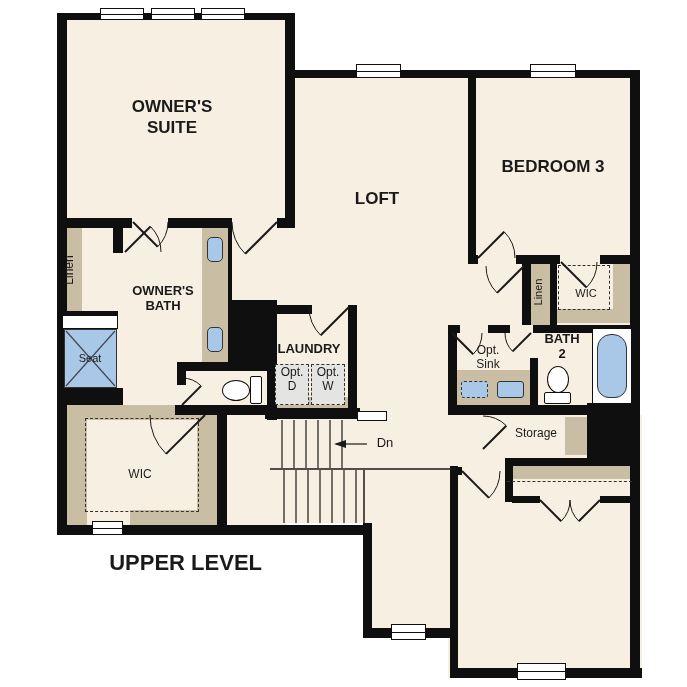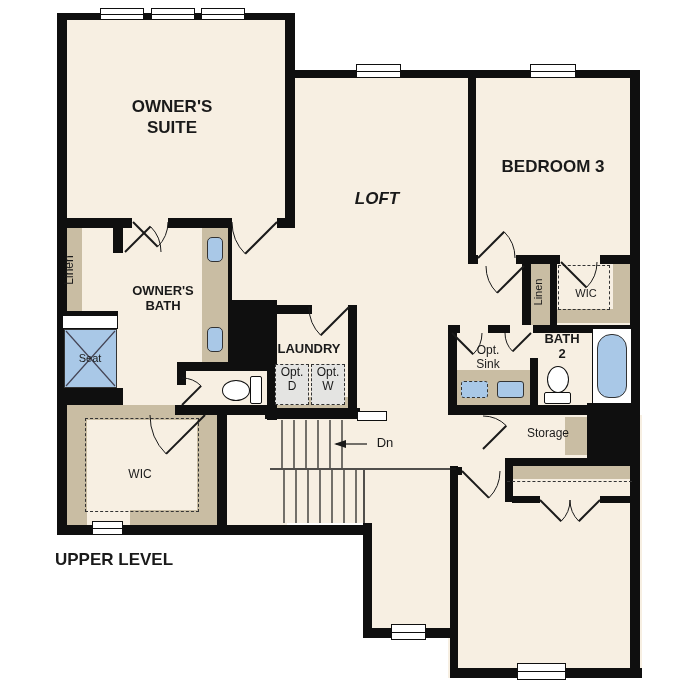--- a/index.html
+++ b/index.html
@@ -185,35 +185,35 @@
         <line x1="540" y1="500" x2="561.2" y2="521.2" stroke-width="2"></line>
       <path d="M570,500 A30,30 0 0 0 578.8,521.2"></path>
         <line x1="600" y1="500" x2="578.8" y2="521.2" stroke-width="2"></line>
       <path d="M309,307 A40,40 0 0 0 320.7,335.3"></path>
         <line x1="349" y1="307" x2="320.7" y2="335.3" stroke-width="2"></line>
     </g>
   </svg>
 
   <div class="lbl big" style="left:112px;top:96px;width:120px;">OWNER'S
 SUITE</div>
-  <div class="lbl big" style="left:347px;top:188px;width:60px;font-style:italic;">LOFT</div>
+  <div class="lbl big" style="left:347px;top:188px;width:60px;">LOFT</div>
   <div class="lbl big" style="left:483px;top:156px;width:140px;">BEDROOM 3</div>
   <div class="lbl med" style="left:118px;top:284px;width:90px;">OWNER'S
 BATH</div>
   <div class="lbl med" style="left:270px;top:342px;width:78px;">LAUNDRY</div>
   <div class="lbl med" style="left:538px;top:332px;width:48px;">BATH
 2</div>
   <div class="lbl sml" style="left:124px;top:468px;width:32px;">WIC</div>
   <div class="lbl sml" style="left:570px;top:287px;width:32px;font-size:11px;">WIC</div>
   <div class="lbl sml rot" style="left:51px;top:262px;width:40px;height:16px;">Linen</div>
   <div class="lbl sml rot" style="left:520px;top:284px;width:40px;height:16px;font-size:11px;">Linen</div>
   <div class="lbl" style="left:62px;top:315px;width:56px;font-size:11px;line-height:14px;margin-top:36px;">Seat</div>
-  <div class="lbl sml" style="left:520px;top:427px;width:56px;">Storage</div>
+  <div class="lbl sml" style="left:508px;top:427px;width:56px;">Storage</div>
   <div class="lbl sml" style="left:464px;top:344px;width:48px;">Opt.
 Sink</div>
   <div class="lbl sml" style="left:276px;top:366px;width:32px;">Opt.
 D</div>
   <div class="lbl sml" style="left:312px;top:366px;width:32px;">Opt.
 W</div>
   <div class="lbl sml" style="left:372px;top:436px;width:26px;font-size:13px;">Dn</div>
-  <div class="lbl" style="left:55px;top:550px;width:220px;text-align:left;font-weight:bold;font-size:17px;">UPPER LEVEL</div>
+  <div class="lbl" style="left:42px;top:550px;width:220px;text-align:right;font-weight:bold;font-size:22px;">UPPER LEVEL</div>
 
 </div>
 
 </body></html>

